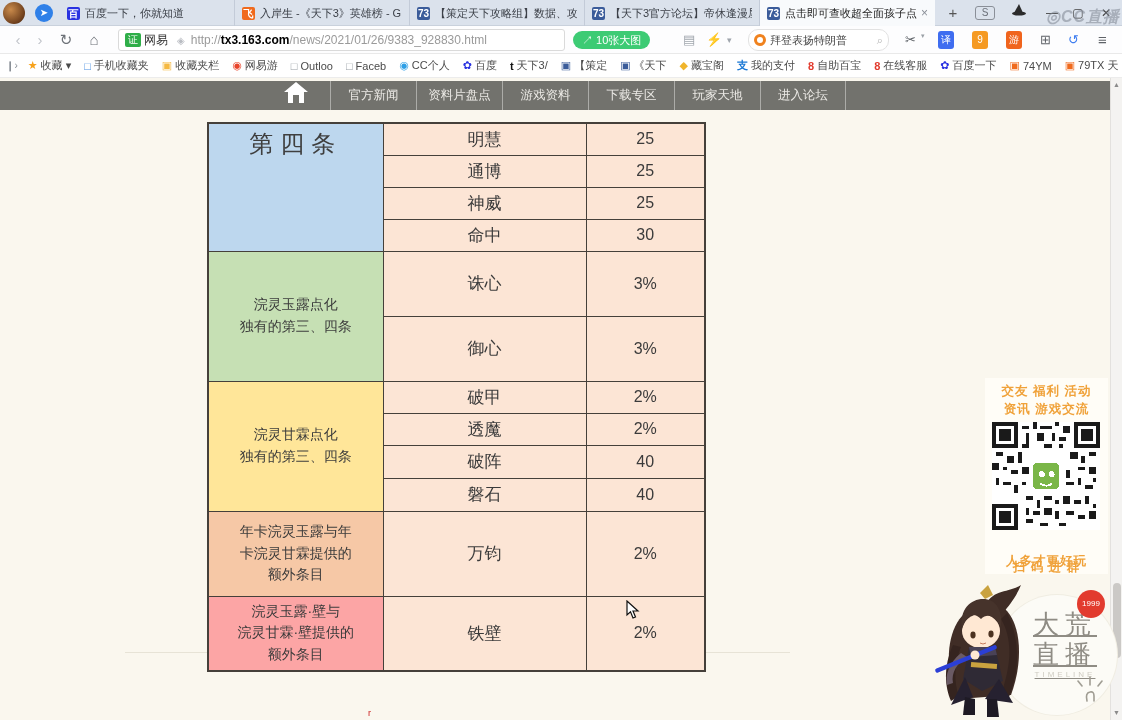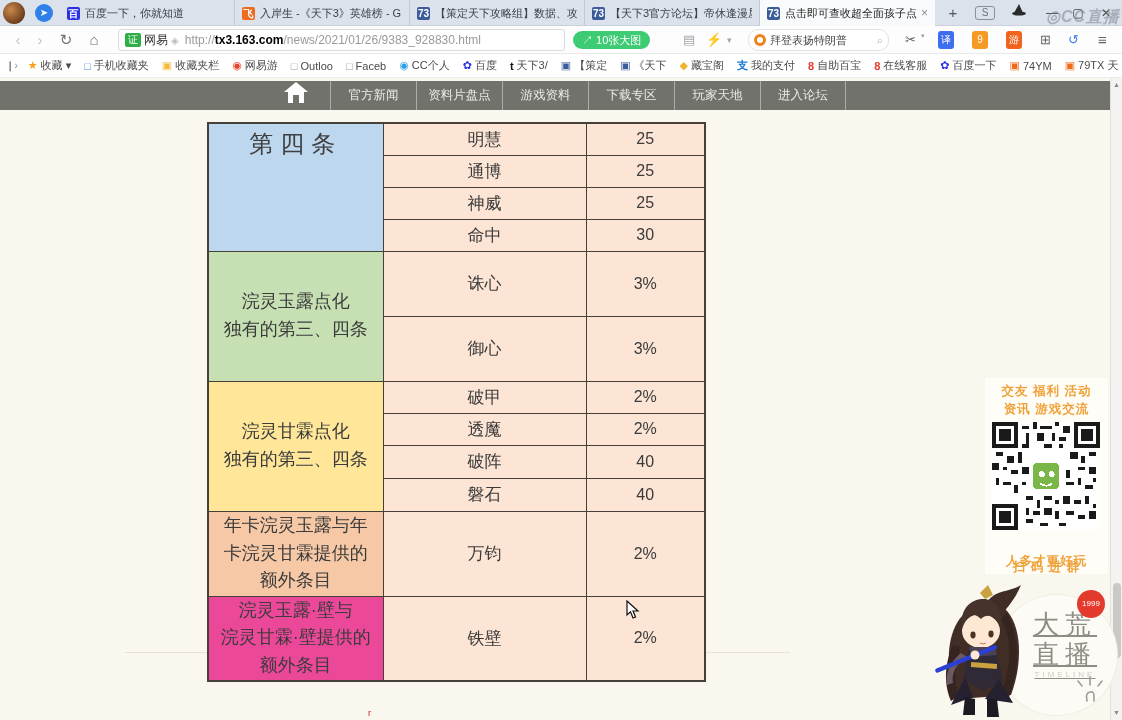--- a/index.html
+++ b/index.html
@@ -29,21 +29,21 @@
   .ctl-close { left:1094px; width:24px; }
   .cc-mark { position:absolute; right:2px; top:7px; font-size:16px; font-weight:bold; font-style:italic;
     color:rgba(125,133,146,.55); z-index:9; pointer-events:none; letter-spacing:1px; }
 
   
   .addrbar { position:absolute; left:0; top:26px; width:1122px; height:28px; background:#fdfdfe; border-bottom:1px solid #e9e9e9; }
   .nav-ic { position:absolute; top:0; height:28px; line-height:28px; text-align:center; font-size:15px; }
   .urlbox { position:absolute; left:118px; top:3px; width:447px; height:22px; border:1px solid #dadada; border-radius:3px;
     background:#fff; display:flex; align-items:center; padding:0 6px; font-size:12px; }
   .cert-chip { background:#2fae49; color:#fff; font-size:10px; border-radius:2px; padding:0 3px; height:14px; line-height:14px; margin-right:3px; }
-  .site-name { color:#333; margin-right:3px; }
+  .site-name { color:#333; margin-right:9px; }
   .verify-ic { color:#b9bcc2; font-size:10px; margin-right:6px; }
   .url-prefix,.url-path { color:#9a9a9a; }
   .url-host { color:#000000; font-weight:bold; }
   .pill { position:absolute; left:573px; top:5px; height:18px; border-radius:9px; background:#3dcb74; color:#fff;
     font-size:11px; line-height:18px; padding:0 9px; }
   .srchbox { position:absolute; left:748px; top:3px; width:141px; height:22px; border:1px solid #e2e2e2; border-radius:10px;
     background:#fff; display:flex; align-items:center; padding:0 5px; font-size:11px; color:#4a4a4a; }
   .so-logo { width:12px; height:12px; border:3px solid #f0821e; border-radius:50%; margin-right:4px; flex:0 0 auto; }
   .mag { margin-left:auto; color:#b5b5b5; font-size:11px; }
   .tool-ic { position:absolute; top:5px; height:18px; line-height:18px; font-size:13px; color:#5f6368; }
@@ -66,21 +66,21 @@
   .gnav-home { position:absolute; left:283px; top:3px; width:26px; height:23px; z-index:6; }
   .gnav-items { position:absolute; left:330px; top:0; height:29px; display:flex; }
   .nav-item { width:86px; text-align:center; line-height:29px; font-size:12.5px; color:#eceae6;
     border-left:1px solid rgba(245,245,240,.45); }
   .nav-item:last-child { border-right:1px solid rgba(245,245,240,.45); }
 
   
   .ptable { position:absolute; left:207px; top:5px; z-index:1; border-collapse:collapse; table-layout:fixed;margin-top:39px; }
   .ptable td { border:1.5px solid #45403a; text-align:center; vertical-align:middle; background:#fce5d5; color:#3b3b3b; }
   .ptable { border:2px solid #45403a; }
-  td.cat { font-size:18px; line-height:1.55; white-space:pre-line; }
+  td.cat { font-size:14px; line-height:1.55; white-space:pre-line; }
   td.cat-top { vertical-align:top; font-size:24px; letter-spacing:7px; padding-top:1px; color:#3f3f3f; }
   td.nm { font-size:17px; }
   td.val { font-size:16px; }
   tr.r32 { height:32px; } tr.r33 { height:33px; } tr.r65 { height:65px; } tr.r85 { height:85px; } tr.r75 { height:75px; }
   .colcat { width:175px; } .colnm { width:203px; } .colval { width:119px; }
 
   
   .divider { position:absolute; left:125px; top:574px; width:665px; height:1px; background:#e7e3d6; }
 
   
@@ -322,21 +322,21 @@
         <td class="val">40</td>
       </tr>
       <tr class="r85">
         <td class="cat" style="background:#f6c8a6">年卡浣灵玉露与年
 卡浣灵甘霖提供的
 额外条目</td>
         <td class="nm">万钧</td>
         <td class="val">2%</td>
       </tr>
       <tr class="r75">
-        <td class="cat" style="background:#ec4899">浣灵玉露·壁与
+        <td class="cat" style="background:#fca5a5">浣灵玉露·壁与
 浣灵甘霖·壁提供的
 额外条目</td>
         <td class="nm">铁壁</td>
         <td class="val">2%</td>
       </tr>
     </tbody>
       </table>
 
     <div class="gnav">
       <div class="gnav-items">

